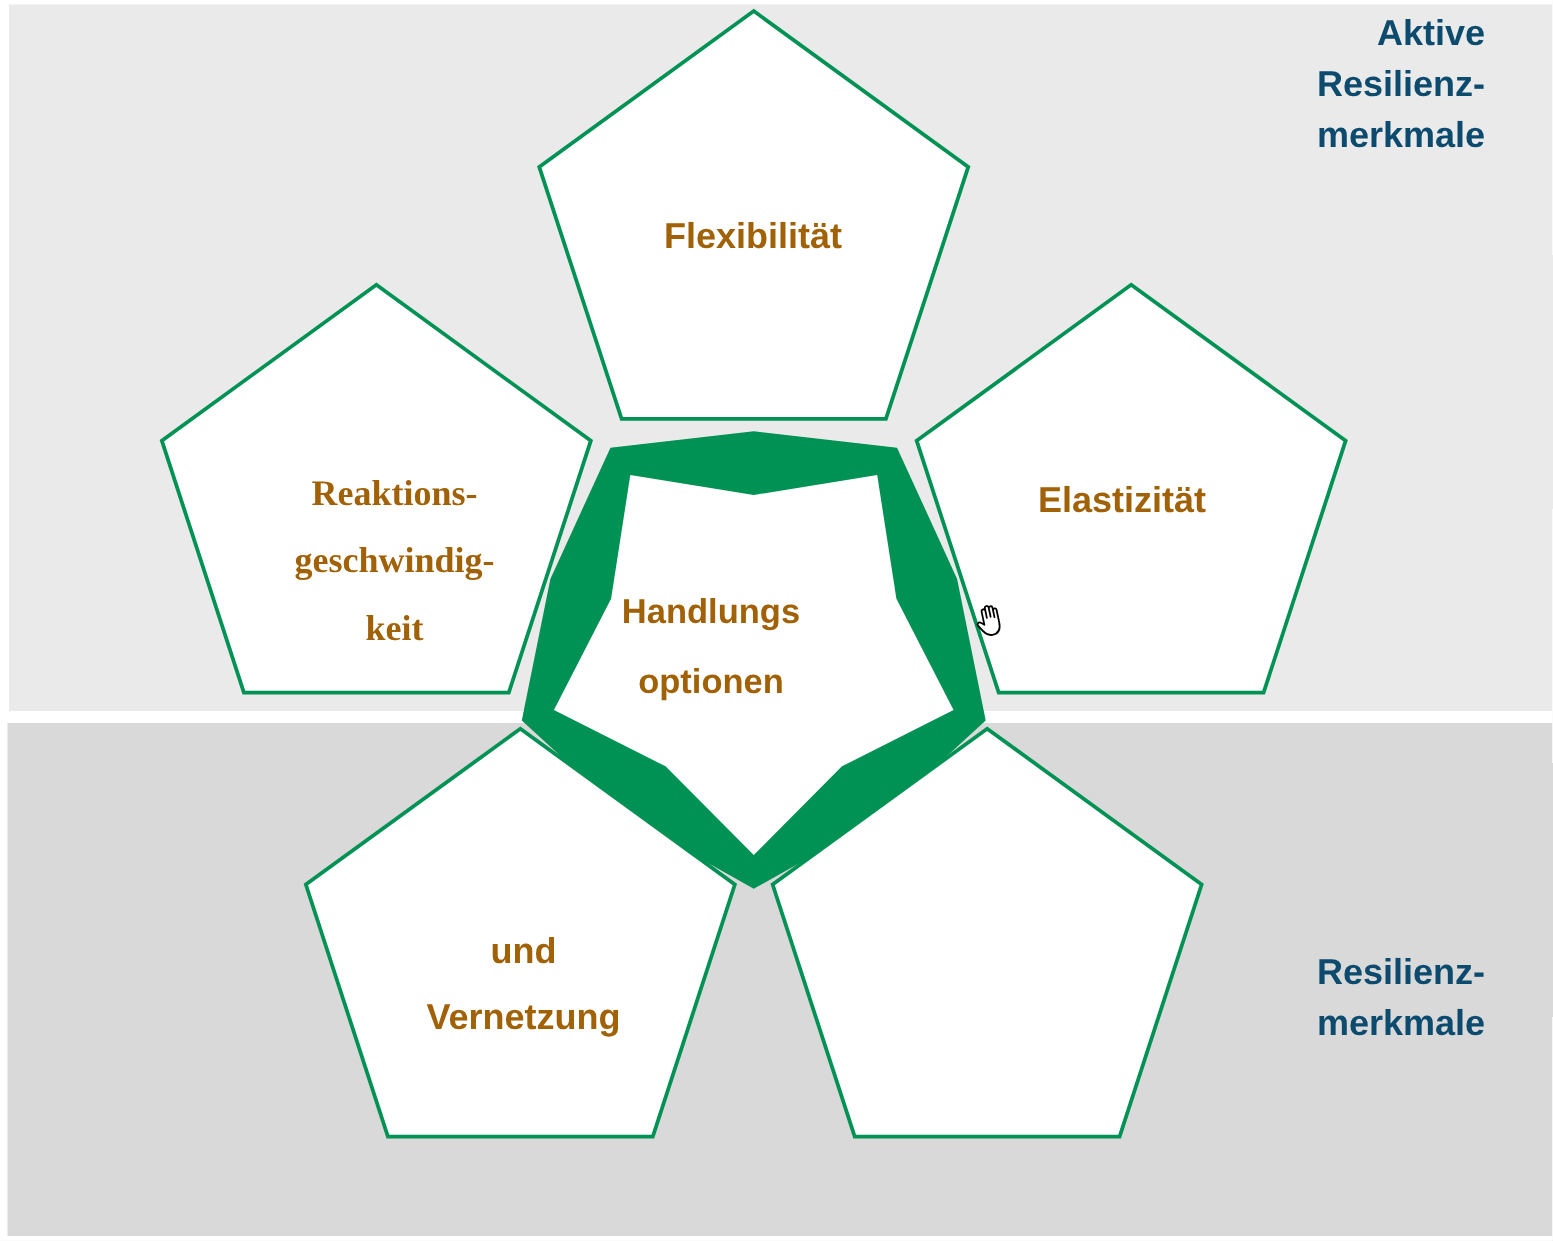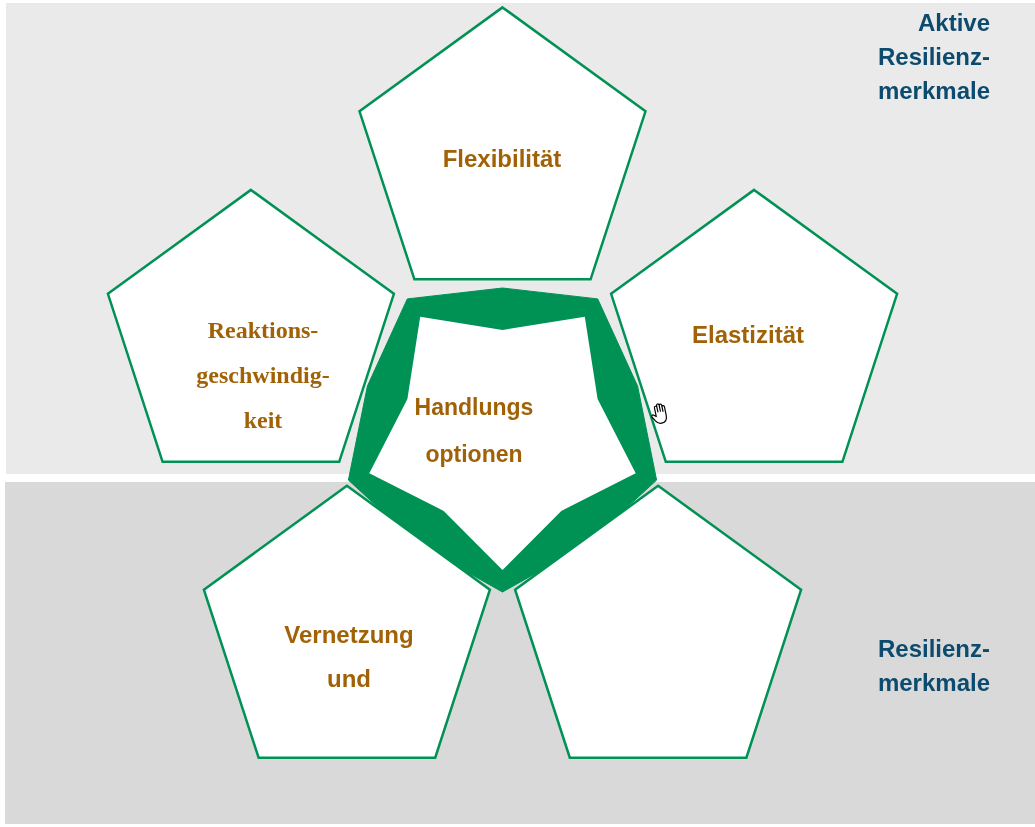--- a/index.html
+++ b/index.html
@@ -55,22 +55,22 @@
   </div>
 
   <div class="label" style="left:263px;top:375px;font-family:Liberation Serif, serif;">
     <span>Reaktions-</span>
     <span>geschwindig-</span>
     <span>keit</span>
   </div>
 
 
   <div class="label v-tight" style="left:349px;top:657px;">
+    <span>und</span>
     <span>Vernetzung</span>
-    <span>und</span>
   </div>
 
   <div class="label center-label" style="left:474px;top:431px;">
     <span>Handlungs</span>
     <span>optionen</span>
   </div>
 
   <div class="corner-title" style="top:6px;">
     <span>Aktive</span>
     <span>Resilienz-</span>

